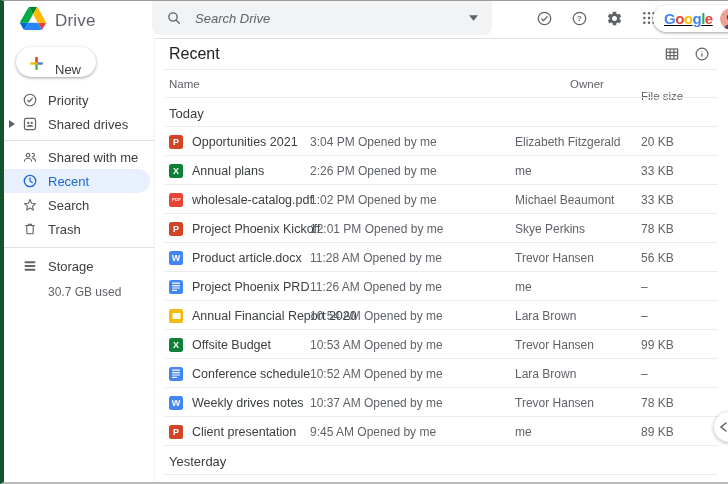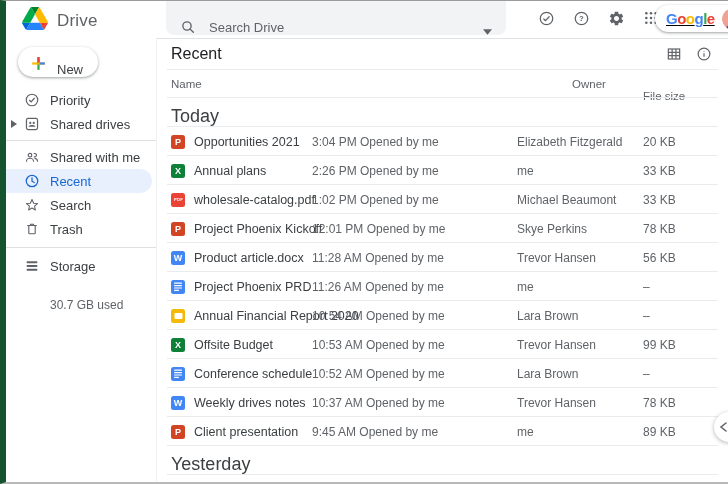--- a/index.html
+++ b/index.html
@@ -1,30 +1,30 @@
 <!DOCTYPE html>
 <html><head>
 <meta charset="utf-8">
 <style>
   * { margin:0; padding:0; box-sizing:border-box; }
   html,body { background:#fff; }
   body { font-family:"Liberation Sans", sans-serif; }
 
   #screen {
     position:relative; width:728px; height:484px; background:#0ea5e9; overflow:hidden;
-    border-left:6px solid #14532d; border-top:1px solid #9b9b9b; border-bottom:2px solid #b9b9b9;
+    border-left:4px solid #14532d; border-top:1px solid #9b9b9b; border-bottom:2px solid #b9b9b9;
   }
 
   
   .header { position:absolute; top:0; left:0; right:0; height:37px; background:#fff; }
   .logo { position:absolute; left:16px; top:6px; display:flex; align-items:center; gap:9px; }
   .logo-text { font-size:17px; color:#5f6368; letter-spacing:.2px; }
 
-  .searchbar { position:absolute; left:160px; top:0; width:340px; height:34px;
-    background:#f1f3f4; border-radius:0 0 8px 8px; display:flex; align-items:flex-end; }
+  .searchbar { position:absolute; left:148px; top:0; width:340px; height:34px;
+    background:#f1f3f4; border-radius:0 0 8px 8px; display:flex; align-items:center;font-style:italic; }
   .searchbar .s-icon { margin-left:14px; display:flex; }
   .searchbar .s-ph { margin-left:13px; font-size:13px; color:#5f6368; flex:1; }
   .searchbar .s-caret { margin-right:14px; display:flex; }
 
   .hdr-icons { position:absolute; left:528px; top:0; height:34px; display:flex; align-items:center; gap:11px; }
   .hdr-icons .icon-btn { width:24px; height:24px; display:flex; align-items:center; justify-content:center; cursor:pointer; }
 
   .account-pill { position:absolute; left:649px; top:4px; height:27px; background:#fff; border-radius:14px;
     display:flex; align-items:center; gap:7px; padding:0 3px 0 11px;
     box-shadow:0 1px 2px rgba(60,64,67,.3), 0 1px 3px 1px rgba(60,64,67,.15); }
@@ -41,40 +41,40 @@
 
   .nav { position:absolute; top:50px; left:0; right:0; }
   .nav-item { position:relative; height:24px; display:flex; align-items:center; padding-left:18px; cursor:pointer; }
   .nav-item .ni-icon { width:16px; height:16px; display:flex; flex:none; }
   .nav-item .ni-label { margin-left:10px; font-size:13px; font-weight:500; color:#3c4043; white-space:nowrap; }
   .nav-item.selected { background:#e8f0fe; border-radius:0 16px 16px 0; width:146px; }
   .nav-item.selected .ni-label { color:#1967d2; }
   .nav-item .expander { position:absolute; left:5px; top:8px; display:flex; }
   .nav-div { height:1px; background:#e0e0e0; margin:4px 0; }
   .nav-div.d2 { margin:6px 0; }
-  .storage-usage { padding-left:44px; margin-top:20px; font-size:12px; color:#5f6368; }
+  .storage-usage { padding-left:44px; margin-top:7px; font-size:12px; color:#5f6368; }
 
   
   .content { position:absolute; top:37px; left:150px; right:0; bottom:0; background:#fff;
     border-top:1px solid #dfe1e5; border-left:1px solid #eef0f2; }
   .sep::after { content:""; position:absolute; left:10px; right:10px; bottom:0; border-bottom:1px solid #e9ebee; }
 
   .toolbar { position:relative; height:31px; }
   .page-title { position:absolute; left:14px; top:6px; font-size:16px; color:#202124; }
   .tb-grid { position:absolute; left:509px; top:7px; cursor:pointer; }
   .tb-info { position:absolute; left:539px; top:7px; cursor:pointer; }
 
   .colheader { position:relative; height:28px; font-size:11.5px; color:#5f6368; }
   .colheader .ch { position:absolute; top:8px; }
   .ch-name { left:14px; }
   .ch-owner { left:415px; }
   .ch-size { left:486px;margin-top:12px; }
 
   .section-label { position:relative; height:29px; }
-  .section-label .sl-text { position:absolute; left:14px; top:8px; font-size:18px; color:#3c4043; }
+  .section-label .sl-text { position:absolute; left:14px; top:8px; font-size:13px; color:#3c4043; }
 
   .file-row { position:relative; height:29px; cursor:pointer; }
   .file-row .cell { position:absolute; top:0; height:100%; display:flex; align-items:center; }
   .c-name { left:14px; gap:9px; }
   .c-name .fname { font-size:12.5px; font-weight:500; color:#3c4043; white-space:nowrap; }
   .c-opened { left:155px; font-size:12px; color:#5f6368; }
   .c-owner { left:360px; font-size:12px; color:#5f6368; }
   .c-size { left:486px; font-size:12px; color:#5f6368; }
 
   .fic { width:14px; height:14px; border-radius:2.5px; color:#fff; display:inline-flex;

